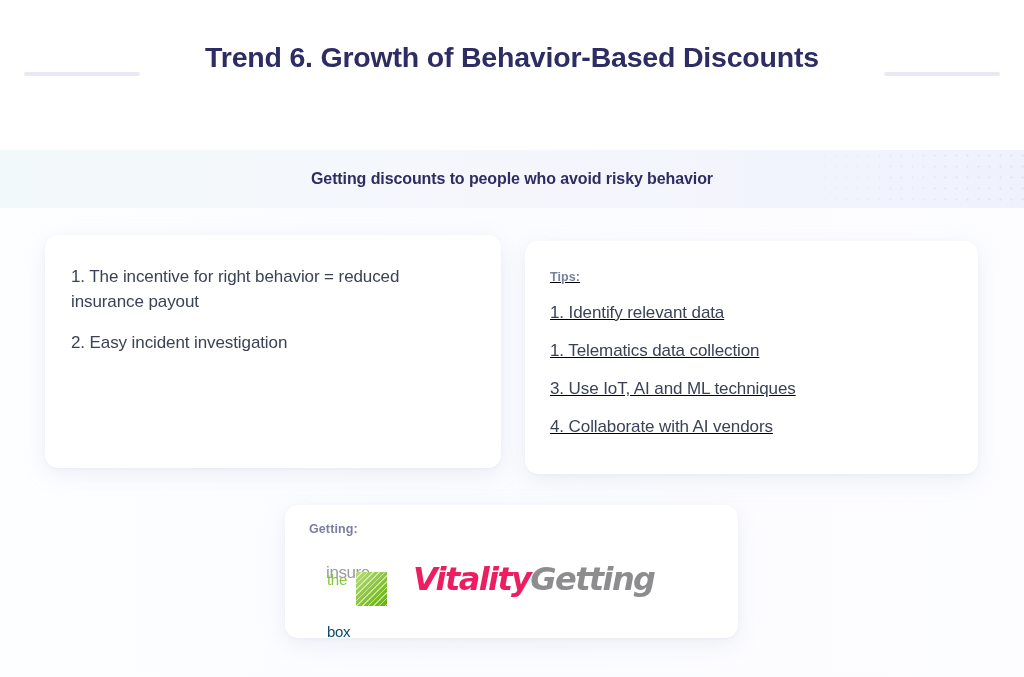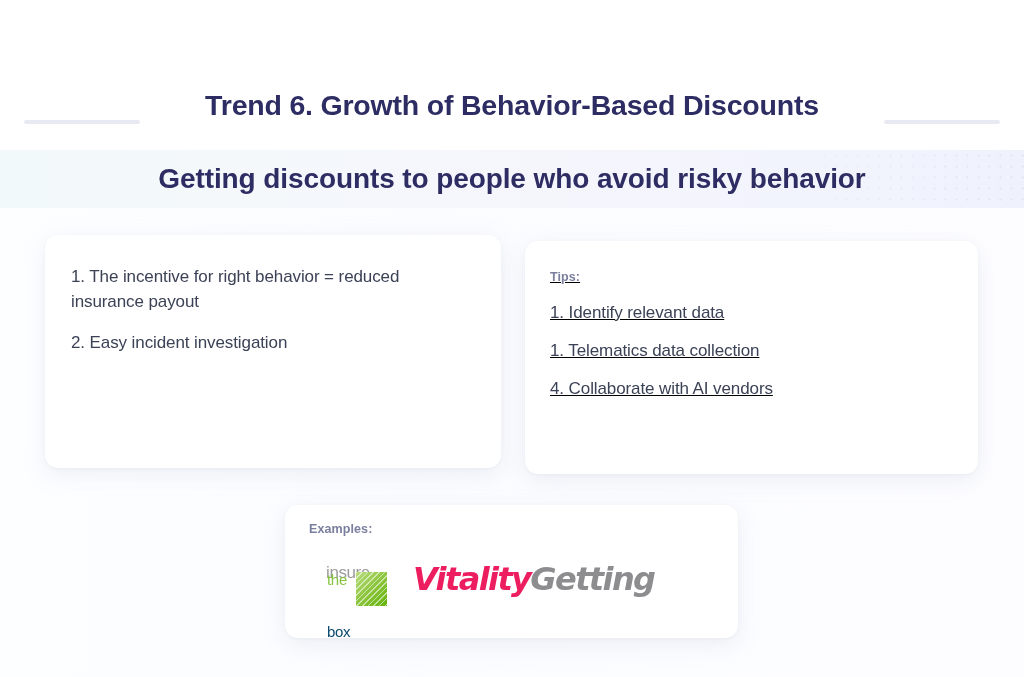--- a/index.html
+++ b/index.html
@@ -11,21 +11,20 @@
     overflow:hidden;
     position:relative;
     -webkit-font-smoothing:antialiased;
   }
   .slide{position:relative;width:1024px;height:677px;background:#ffffff;}
 
   
   .header{
     position:absolute;left:0;top:0;width:1024px;height:150px;
     background:#ffffff;
-    margin-top:48px;
   }
   .title{
     position:absolute;left:50%;top:38px;transform:translateX(-50%);
     width:640px;text-align:center;
     color:#2e2d63;
     font-size:28.5px;font-weight:bold;line-height:39px;
     letter-spacing:-0.2px;
   }
   .rule{
     position:absolute;top:72px;height:4px;border-radius:2px;
@@ -44,21 +43,21 @@
     background-image:radial-gradient(#dfe4f7 1px, transparent 1.2px);
     background-size:11px 11px;
     opacity:.75;
     -webkit-mask-image:linear-gradient(90deg, transparent 0%, rgba(0,0,0,.9) 75%, rgba(0,0,0,1) 100%);
     mask-image:linear-gradient(90deg, transparent 0%, rgba(0,0,0,.9) 75%, rgba(0,0,0,1) 100%);
     pointer-events:none;
   }
   .subtitle{
     position:absolute;left:0;top:0;width:1024px;height:58px;
     display:flex;align-items:center;justify-content:center;
-    color:#2e2d63;font-size:28px;font-weight:bold;letter-spacing:-0.1px;
+    color:#2e2d63;font-size:16px;font-weight:bold;letter-spacing:-0.1px;
   }
 
   
   .body-area{
     position:absolute;left:0;top:208px;width:1024px;height:469px;
     background:linear-gradient(90deg,#fdfeff 0%,#fbfcff 40%,#fdfdff 100%);
   }
 
   .card{
     position:absolute;
@@ -150,25 +149,26 @@
 
     <div class="card" id="card-features">
       <div class="card-item">1. The incentive for right behavior = reduced insurance payout</div>
       <div class="card-item">2. Easy incident investigation</div>
     </div>
 
     <div class="card" id="card-tips">
       <div class="card-label">Tips:</div>
       <div class="card-item">1. Identify relevant data</div>
       <div class="card-item">1. Telematics data collection</div>
+      <div class="card-item">3. Use IoT, AI and ML techniques</div>
       <div class="card-item">4. Collaborate with AI vendors</div>
     </div>
 
     <div class="card" id="card-examples">
-      <div class="card-label">Examples:</div>
+      <div class="card-label">Getting:</div>
       <div class="logo-row">
 
         <div class="logo-itb">
           <span class="itb-insure">insure</span>
           <span class="itb-the">the</span>
           <span class="itb-box">box</span>
           <span class="itb-square"></span>
         </div>
 
         <div class="logo-vh">

